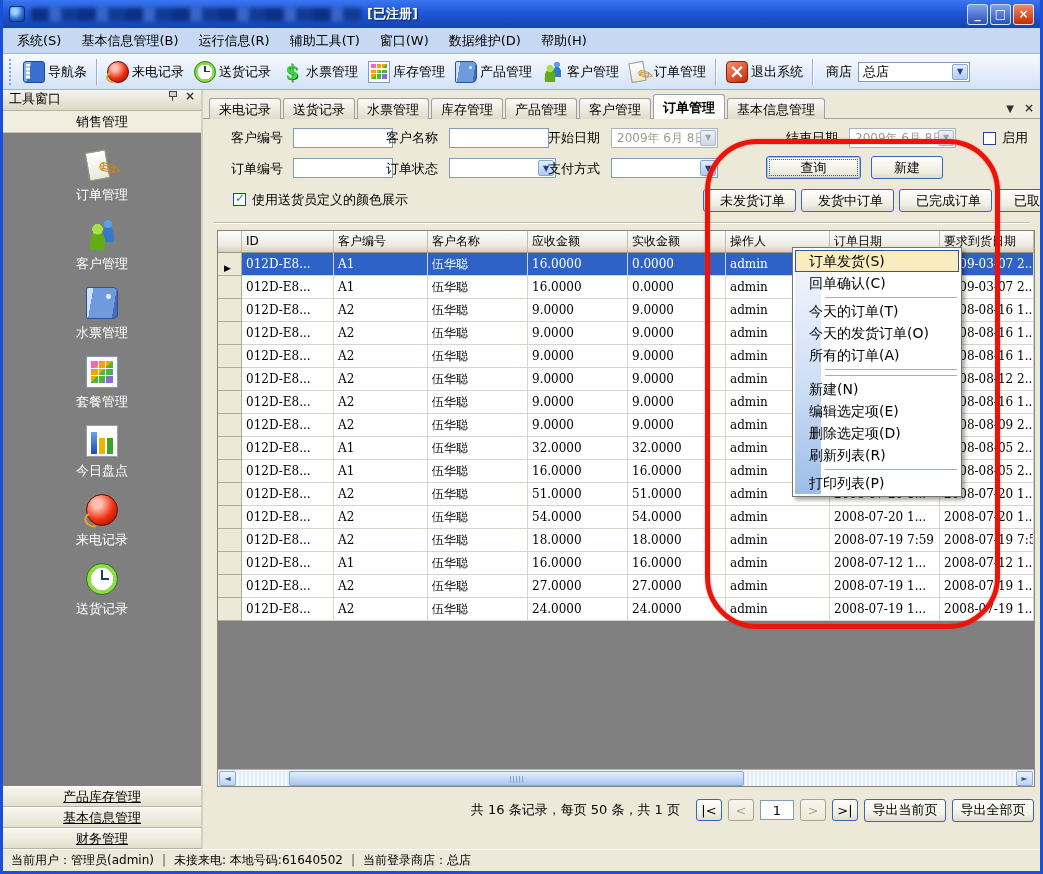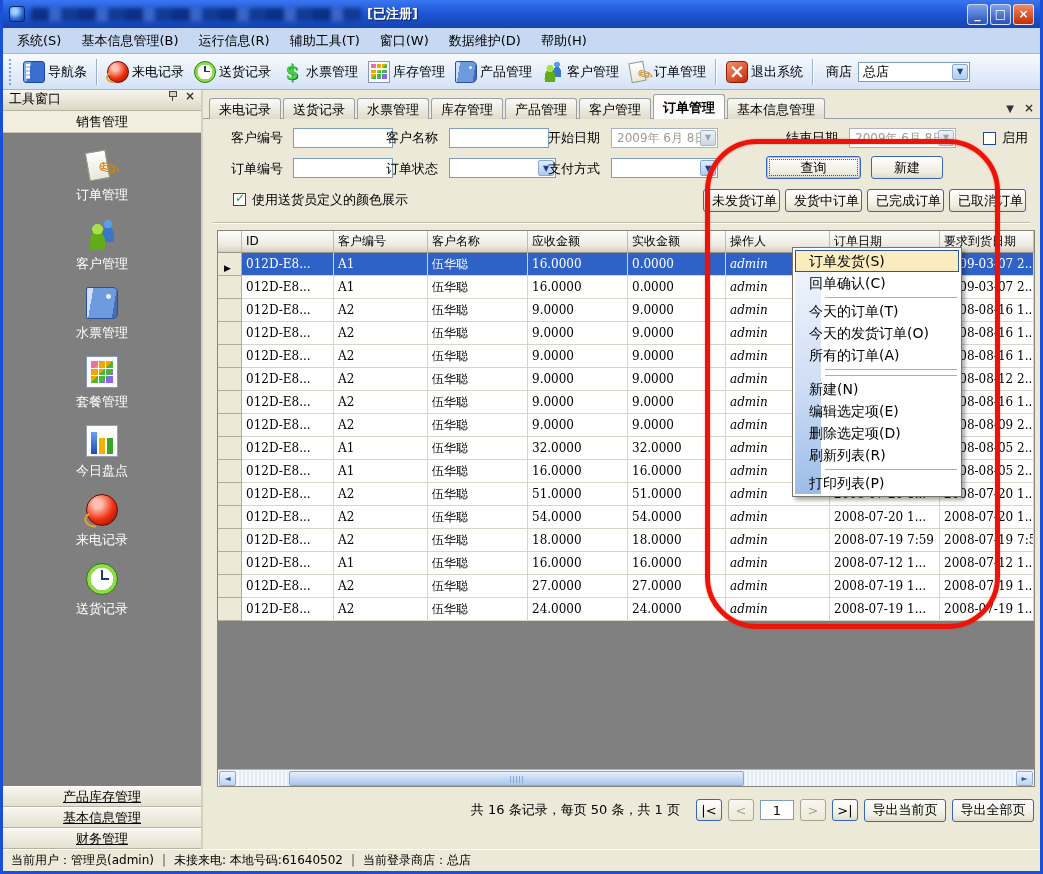--- a/index.html
+++ b/index.html
@@ -125,21 +125,21 @@
   .datebox .combo-arrow{background:linear-gradient(#eef2f8,#ccd6e4);border-color:#aab4c0;color:#9aa4b0;}
   .chk{position:absolute;width:13px;height:13px;border:1px solid #1c45a0;background:#fff;cursor:pointer;}
   .chk.checked::after{content:"✓";position:absolute;left:1px;top:-3px;color:#21a121;font-size:12px;font-weight:bold;}
   .xp-btn{height:23px;border:1px solid #3a66b8;border-radius:3px;cursor:pointer;white-space:nowrap;
     background:linear-gradient(#ffffff,#f0eee2 70%,#dfdccb);display:flex;align-items:center;justify-content:center;
     font-size:13px;padding:0 6px;}
   .xp-btn.focused{box-shadow:inset 0 0 0 1px #9ec4f2;outline:1px dotted #555;outline-offset:-4px;}
   .btn-query{position:absolute;left:563px;top:66px;width:95px;}
   .btn-new{position:absolute;left:668px;top:66px;width:72px;}
   .status-btns{position:absolute;left:500px;top:99px;display:flex;gap:5px;}
-  .status-btns .xp-btn{width:77px;padding-left:12px;}
+  .status-btns .xp-btn{width:93px;padding-left:12px;}
   .f-groove{position:absolute;left:10px;right:10px;top:132px;height:2px;
     border-top:1px solid #c0bcac;border-bottom:1px solid #fff;}
 
   
   .grid-outer{position:absolute;left:14px;top:140px;width:818px;height:557px;border:1px solid #888478;
     background:#808080;display:flex;flex-direction:column;}
   .grid-header{height:22px;flex:none;display:flex;}
   .hcell{padding:0 4px;line-height:21px;font-size:12px;white-space:nowrap;overflow:hidden;cursor:pointer;
     background:linear-gradient(#fefdfb,#eceadf 70%,#d4d0c0);border-right:1px solid #c0bcac;border-bottom:1px solid #98948a;}
   .hc-sel{width:24px;flex:none;}
@@ -157,21 +157,21 @@
   .grid-row .cell{padding:0 4px;line-height:22px;font-size:12px;white-space:nowrap;overflow:hidden;
     border-right:1px solid #d8d4c8;border-bottom:1px solid #d8d4c8;
     font-family:"DejaVu Serif","Liberation Serif",serif;}
   .c-sel{width:24px;flex:none;background:#ece9d8 !important;border-right:1px solid #b0ac9c !important;
     border-bottom:1px solid #b0ac9c !important;position:relative;}
   .grid-row .cell:nth-child(2){width:92px;}
   .grid-row .cell:nth-child(3){width:94px;}
   .grid-row .cell:nth-child(4){width:100px;}
   .grid-row .cell:nth-child(5){width:100px;}
   .grid-row .cell:nth-child(6){width:98px;}
-  .grid-row .cell:nth-child(7){width:104px;font-style:italic;}
+  .grid-row .cell:nth-child(7){width:104px;}
   .grid-row .cell:nth-child(8){width:110px;}
   .grid-row .cell:nth-child(9){flex:1;}
   .grid-rows .grid-row:first-child .cell{background:#2f62c6;color:#fff;}
   .grid-rows .grid-row:first-child .c-sel::after{content:"▶";position:absolute;left:6px;top:4px;font-size:9px;color:#000;}
   .grid-empty{flex:1;background:#808080;}
   .hscroll{height:17px;flex:none;background:#eef3fa;border-top:1px solid #b8b4a4;display:flex;align-items:center;}
   .hs-btn{width:17px;height:15px;margin:0 1px;flex:none;border:1px solid #8cabd8;border-radius:2px;cursor:pointer;
     background:linear-gradient(#eef4fc,#bed4f2);display:flex;align-items:center;justify-content:center;
     font-size:8px;color:#2a5aa8;}
   .hs-track{flex:1;position:relative;height:15px;cursor:pointer;

